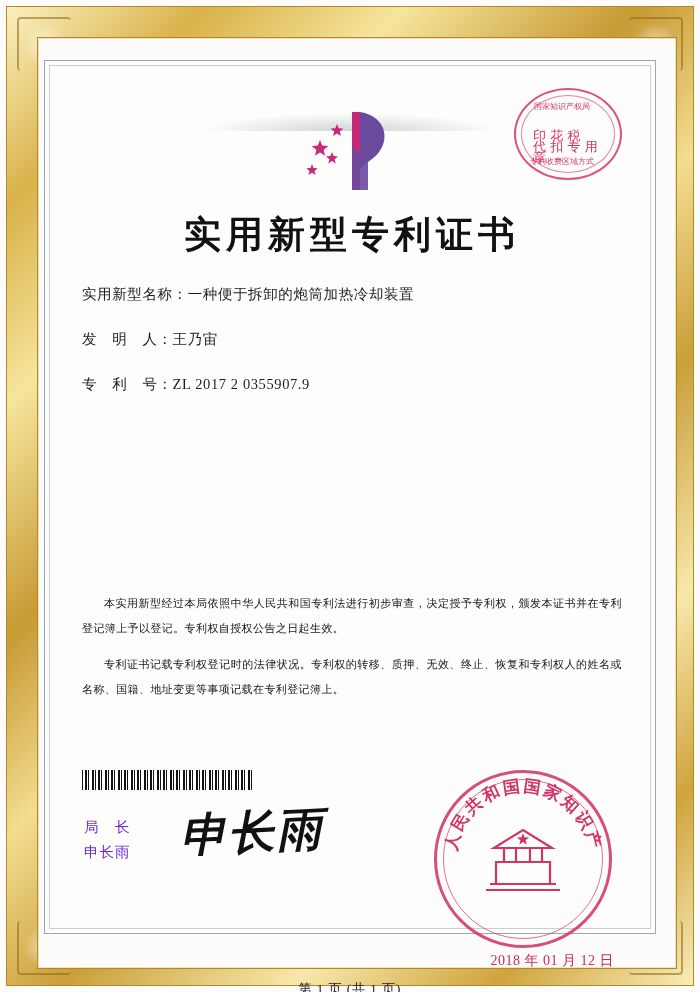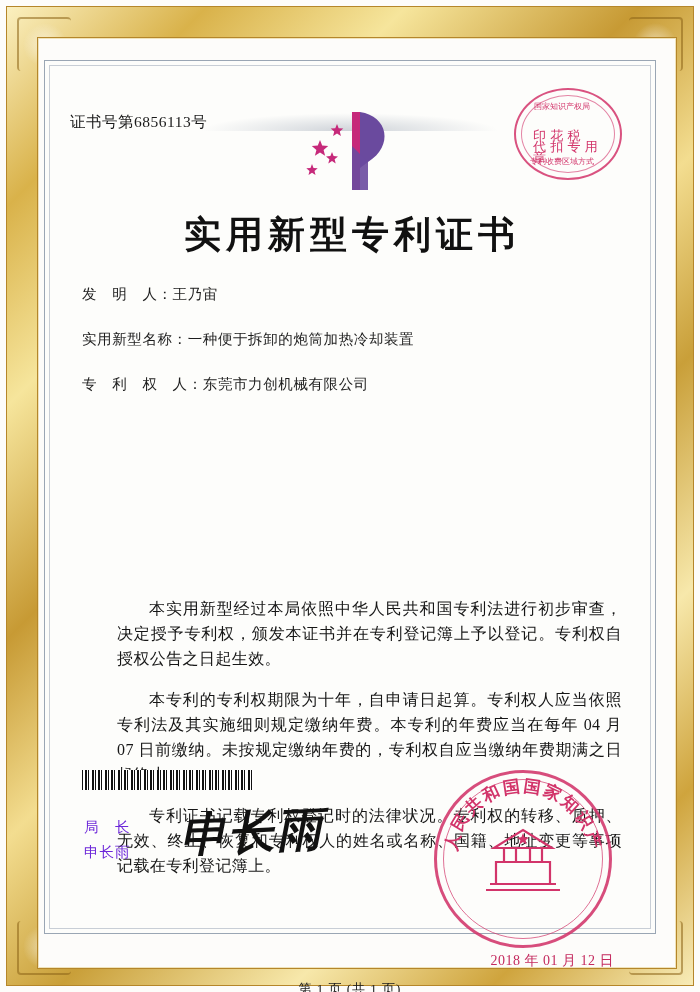--- a/index.html
+++ b/index.html
@@ -136,28 +136,27 @@
   .field .lbl { display: inline; }
   .field .val { display: inline; }
 
   .paragraphs {
     position: absolute;
     left: 22px;
     top: 500px;
     width: 540px;
   }
   .para {
-    font-size: 16px;
+    font-size: 11px;
     line-height: 25px;
     color: #161616;
     text-align: justify;
     text-indent: 2em;
     letter-spacing: 0.4px;
     margin-bottom: 3px;
-    margin-left: 35px;
   }
 
   
   .barcode {
     position: absolute;
     left: 22px;
     top: 690px;
     width: 172px;
     height: 20px;
     background-image: repeating-linear-gradient(
@@ -300,21 +299,20 @@
     <div class="corner br"></div>
     <div class="frame-inner-bevel"></div>
   </div>
 
   <div class="hairline">
     <div class="top-ornament"></div>
   </div>
 
   <div class="content">
 
-    <div class="cert-no">证书号第6856113号</div>
 
     <div class="emblem">
       <svg viewBox="0 0 120 95" width="120" height="95" aria-hidden="true">
         <g fill="#c6297a">
           <polygon points="30,38 32.2,43.6 38.2,44 33.6,47.9 35.1,53.8 30,50.5 24.9,53.8 26.4,47.9 21.8,44 27.8,43.6"></polygon>
           <polygon points="47,22 48.7,26.3 53.3,26.6 49.8,29.6 50.9,34.1 47,31.6 43.1,34.1 44.2,29.6 40.7,26.6 45.3,26.3"></polygon>
           <polygon points="22,62 23.5,65.9 27.7,66.2 24.5,68.9 25.5,73 22,70.7 18.5,73 19.5,68.9 16.3,66.2 20.5,65.9"></polygon>
           <polygon points="42,50 43.6,54.1 48,54.4 44.6,57.2 45.7,61.5 42,59 38.3,61.5 39.4,57.2 36,54.4 40.4,54.1"></polygon>
         </g>
         <path d="M62 88 L62 10 L70 10 L70 88 Z" fill="#c6297a"></path>
@@ -331,33 +329,32 @@
         <div>印 花 税</div>
         <div>代 扣 专 用 章</div>
       </div>
       <div class="seal-small-curve" style="bottom:13px;">专利收费区域方式</div>
     </div>
 
     <div class="title">实用新型专利证书</div>
 
     <div class="fields">
       <div class="field">
+        <span class="lbl">实用新型名称：</span><span class="val">一种便于拆卸的炮筒加热冷却装置</span>
+      </div>
+      <div class="field">
         <span class="lbl">发　明　人：</span><span class="val">王乃宙</span>
       </div>
       <div class="field">
-        <span class="lbl">实用新型名称：</span><span class="val">一种便于拆卸的炮筒加热冷却装置</span>
-      </div>
-      <div class="field">
-        <span class="lbl">专　利　权　人：</span><span class="val">东莞市力创机械有限公司</span>
+        <span class="lbl">专　利　号：</span><span class="val">ZL 2017 2 0355907.9</span>
       </div>
     </div>
 
     <div class="paragraphs">
       <p class="para">本实用新型经过本局依照中华人民共和国专利法进行初步审查，决定授予专利权，颁发本证书并在专利登记簿上予以登记。专利权自授权公告之日起生效。</p>
-      <p class="para">本专利的专利权期限为十年，自申请日起算。专利权人应当依照专利法及其实施细则规定缴纳年费。本专利的年费应当在每年 04 月 07 日前缴纳。未按规定缴纳年费的，专利权自应当缴纳年费期满之日起终止。</p>
       <p class="para">专利证书记载专利权登记时的法律状况。专利权的转移、质押、无效、终止、恢复和专利权人的姓名或名称、国籍、地址变更等事项记载在专利登记簿上。</p>
     </div>
 
     <div class="barcode"></div>
 
     <div class="sig-block">
       <div>局　长</div>
       <div>申长雨</div>
     </div>
     <div class="handwriting">申长雨</div>

